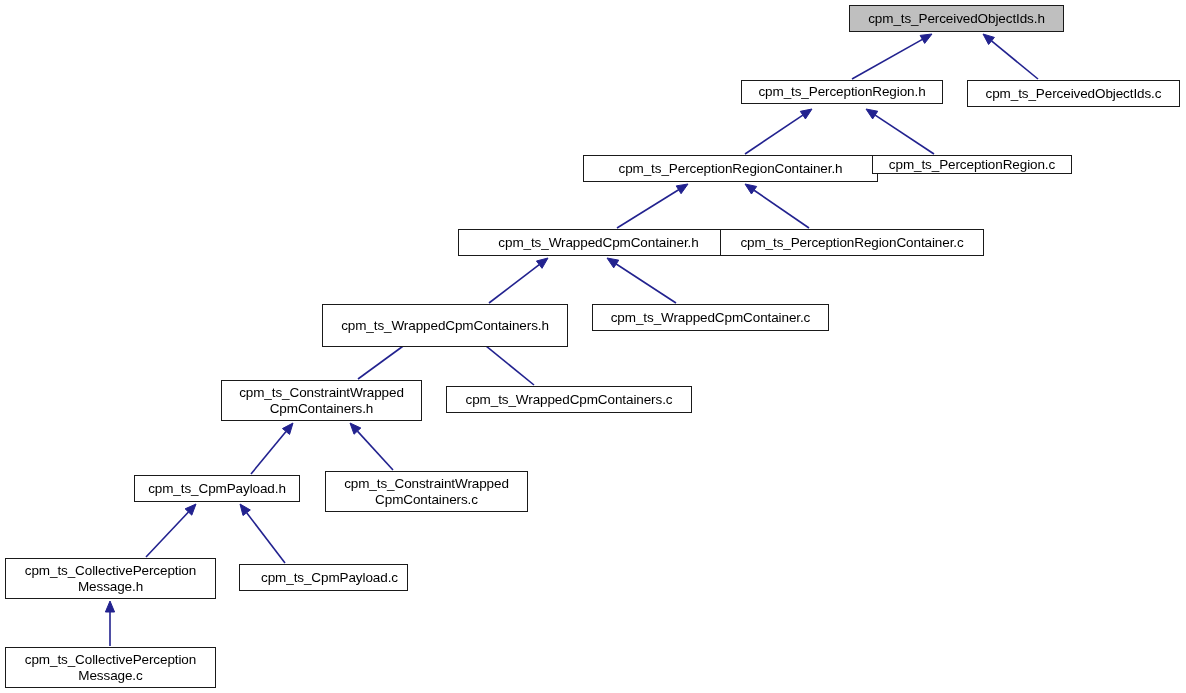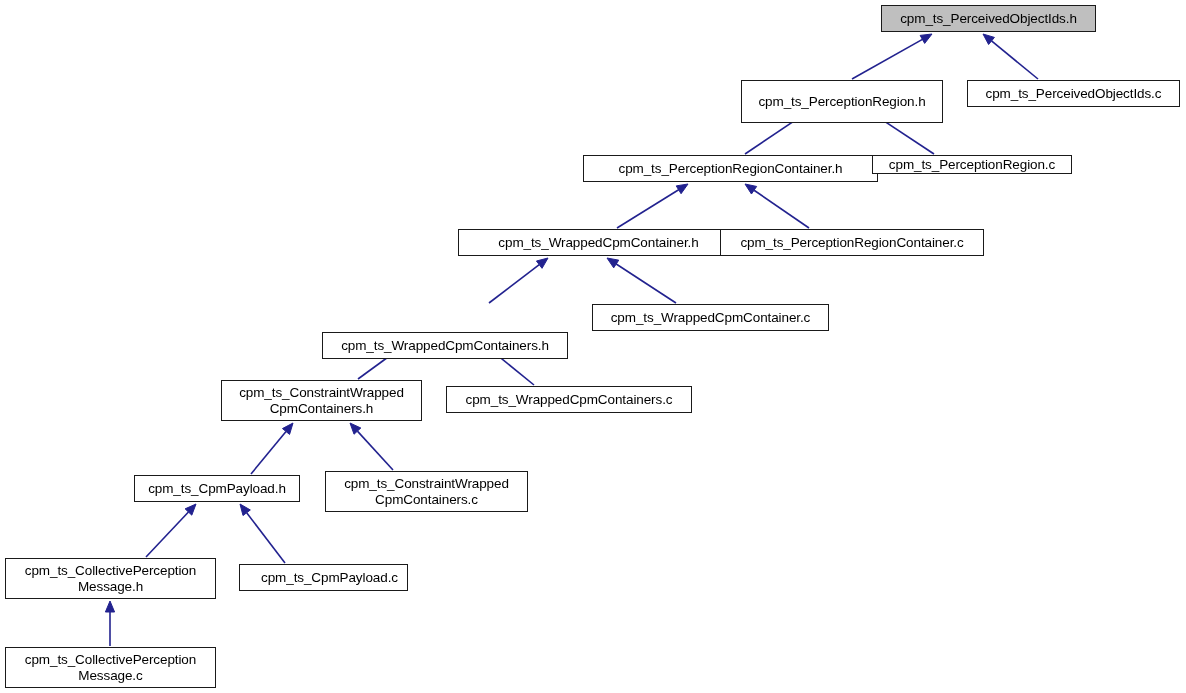--- a/index.html
+++ b/index.html
@@ -112,28 +112,28 @@
           <line x1="285" y1="563" x2="246.670940935161" y2="512.7463447816556" stroke="#22228f" stroke-width="1.6"></line>
           <polygon points="240,504 250.3285032983988,509.9566785724064 243.01337857192323,515.5360109909047" fill="#22228f" stroke="#22228f" stroke-width="1"></polygon>
         </g>
         <g>
           <line x1="110" y1="646" x2="110" y2="612" stroke="#22228f" stroke-width="1.6"></line>
           <polygon points="110,601 114.6,612 105.4,612" fill="#22228f" stroke="#22228f" stroke-width="1"></polygon>
         </g>
       </g>
   </svg>
   <div id="nodes-layer">
-      <div class="node-box highlighted" title="cpm_ts_PerceivedObjectIds.h" style="left: 849px; top: 5px; width: 215px; height: 27px; margin-left: 32px;"><span class="node-label">cpm_ts_PerceivedObjectIds.h</span></div>
-      <div class="node-box" title="cpm_ts_PerceptionRegion.h" style="left: 741px; top: 80px; width: 202px; height: 43px;"><span class="node-label">cpm_ts_PerceptionRegion.h</span></div>
+      <div class="node-box highlighted" title="cpm_ts_PerceivedObjectIds.h" style="left: 849px; top: 5px; width: 215px; height: 27px;"><span class="node-label">cpm_ts_PerceivedObjectIds.h</span></div>
+      <div class="node-box" title="cpm_ts_PerceptionRegion.h" style="left: 741px; top: 80px; width: 202px; height: 24px;"><span class="node-label">cpm_ts_PerceptionRegion.h</span></div>
       <div class="node-box" title="cpm_ts_PerceivedObjectIds.c" style="left: 967px; top: 80px; width: 213px; height: 27px;"><span class="node-label">cpm_ts_PerceivedObjectIds.c</span></div>
       <div class="node-box" title="cpm_ts_PerceptionRegionContainer.h" style="left: 583px; top: 155px; width: 295px; height: 27px;"><span class="node-label">cpm_ts_PerceptionRegionContainer.h</span></div>
       <div class="node-box" title="cpm_ts_PerceptionRegion.c" style="left: 872px; top: 155px; width: 200px; height: 19px;"><span class="node-label">cpm_ts_PerceptionRegion.c</span></div>
       <div class="node-box" title="cpm_ts_WrappedCpmContainer.h" style="left: 458px; top: 229px; width: 281px; height: 27px;"><span class="node-label">cpm_ts_WrappedCpmContainer.h</span></div>
       <div class="node-box" title="cpm_ts_PerceptionRegionContainer.c" style="left: 720px; top: 229px; width: 264px; height: 27px;"><span class="node-label">cpm_ts_PerceptionRegionContainer.c</span></div>
-      <div class="node-box" title="cpm_ts_WrappedCpmContainers.h" style="left: 322px; top: 304px; width: 246px; height: 27px; margin-top: 28px;"><span class="node-label">cpm_ts_WrappedCpmContainers.h</span></div>
+      <div class="node-box" title="cpm_ts_WrappedCpmContainers.h" style="left: 322px; top: 304px; width: 246px; height: 43px;"><span class="node-label">cpm_ts_WrappedCpmContainers.h</span></div>
       <div class="node-box" title="cpm_ts_WrappedCpmContainer.c" style="left: 592px; top: 304px; width: 237px; height: 27px;"><span class="node-label">cpm_ts_WrappedCpmContainer.c</span></div>
       <div class="node-box" title="cpm_ts_ConstraintWrappedCpmContainers.h" style="left: 221px; top: 380px; width: 201px; height: 41px;"><span class="node-label">cpm_ts_ConstraintWrapped
 CpmContainers.h</span></div>
       <div class="node-box" title="cpm_ts_WrappedCpmContainers.c" style="left: 446px; top: 386px; width: 246px; height: 27px;"><span class="node-label">cpm_ts_WrappedCpmContainers.c</span></div>
       <div class="node-box" title="cpm_ts_CpmPayload.h" style="left: 134px; top: 475px; width: 166px; height: 27px;"><span class="node-label">cpm_ts_CpmPayload.h</span></div>
       <div class="node-box" title="cpm_ts_ConstraintWrappedCpmContainers.c" style="left: 325px; top: 471px; width: 203px; height: 41px;"><span class="node-label">cpm_ts_ConstraintWrapped
 CpmContainers.c</span></div>
       <div class="node-box" title="cpm_ts_CollectivePerceptionMessage.h" style="left: 5px; top: 558px; width: 211px; height: 41px;"><span class="node-label">cpm_ts_CollectivePerception
 Message.h</span></div>
       <div class="node-box" title="cpm_ts_CpmPayload.c" style="left: 239px; top: 564px; width: 169px; height: 27px; padding-left: 12px;"><span class="node-label">cpm_ts_CpmPayload.c</span></div>

